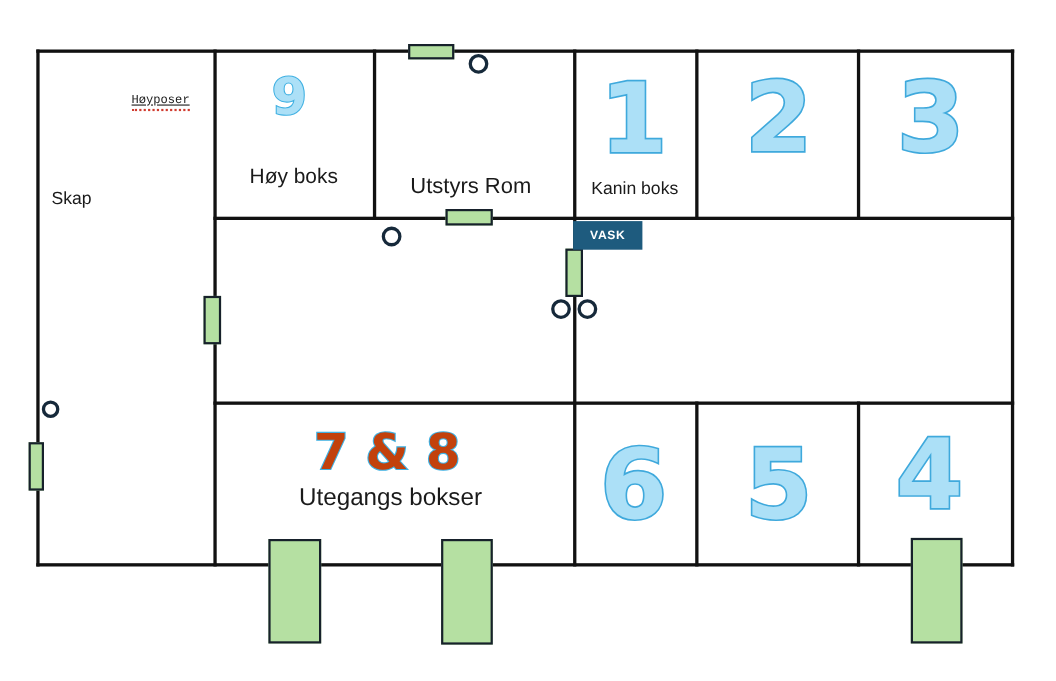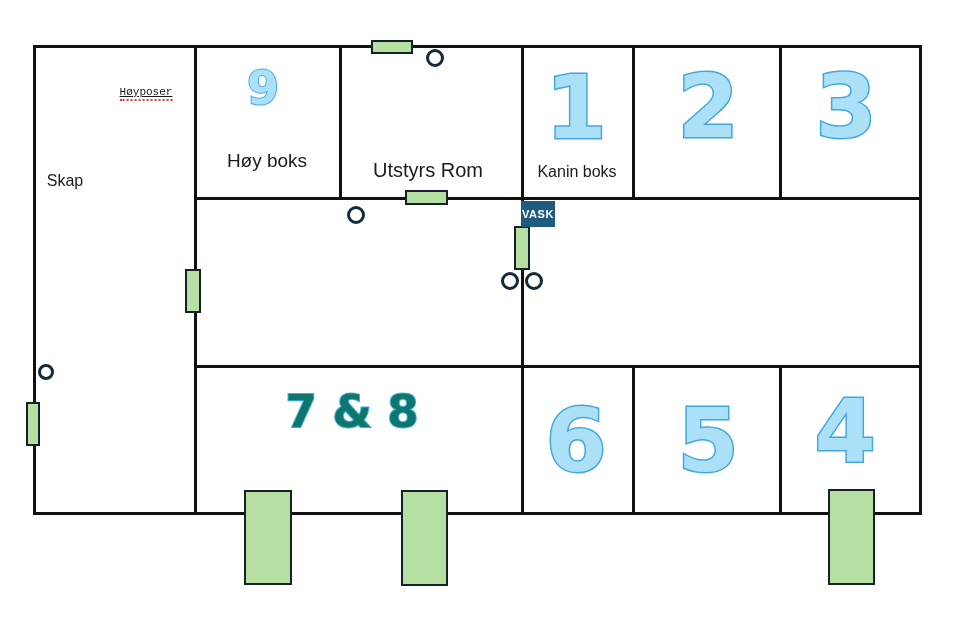--- a/index.html
+++ b/index.html
@@ -53,36 +53,36 @@
     paint-order: stroke fill;
     line-height: 1;
     white-space: nowrap;
   }
   .med-num {
     position: absolute;
     transform: translate(-50%, -50%);
     font-family: "DejaVu Sans", sans-serif;
     font-weight: bold;
     font-size: 45px;
-    color: #0f766e;
+    color: #c2410c;
     -webkit-text-stroke: 2px #3fb0e2;
     paint-order: stroke fill;
     line-height: 1;
     white-space: nowrap;
   }
   .underlined {
     text-decoration: underline;
     border-bottom: 2px dotted #d03b2f;
     padding-bottom: 1px;
   }
   .vask-badge {
     position: absolute;
     left: 521px;
     top: 201px;
-    width: 34px;
+    width: 63px;
     height: 26px;
     background: #1e5b7e;
     color: #ffffff;
     font-weight: bold;
     font-size: 11px;
     letter-spacing: 0.6px;
     display: flex;
     align-items: center;
     justify-content: center;
   }
@@ -137,18 +137,19 @@
 
   <div class="big-num" style="left:576px;top:108px;">1</div>
   <div class="label" style="left:577px;top:172px;font-size:16px;">Kanin boks</div>
 
   <div class="big-num" style="left:708px;top:107px;">2</div>
   <div class="big-num" style="left:846px;top:107px;">3</div>
 
   <div class="vask-badge">VASK</div>
 
   <div class="med-num" style="left:352px;top:411px;">7 &amp; 8</div>
+  <div class="label" style="left:355px;top:452px;font-size:22px;">Utegangs bokser</div>
 
   <div class="big-num" style="left:576px;top:441px;">6</div>
   <div class="big-num" style="left:708px;top:441px;">5</div>
   <div class="big-num" style="left:845px;top:432px;">4</div>
 
 </div>
 
 </body></html>

